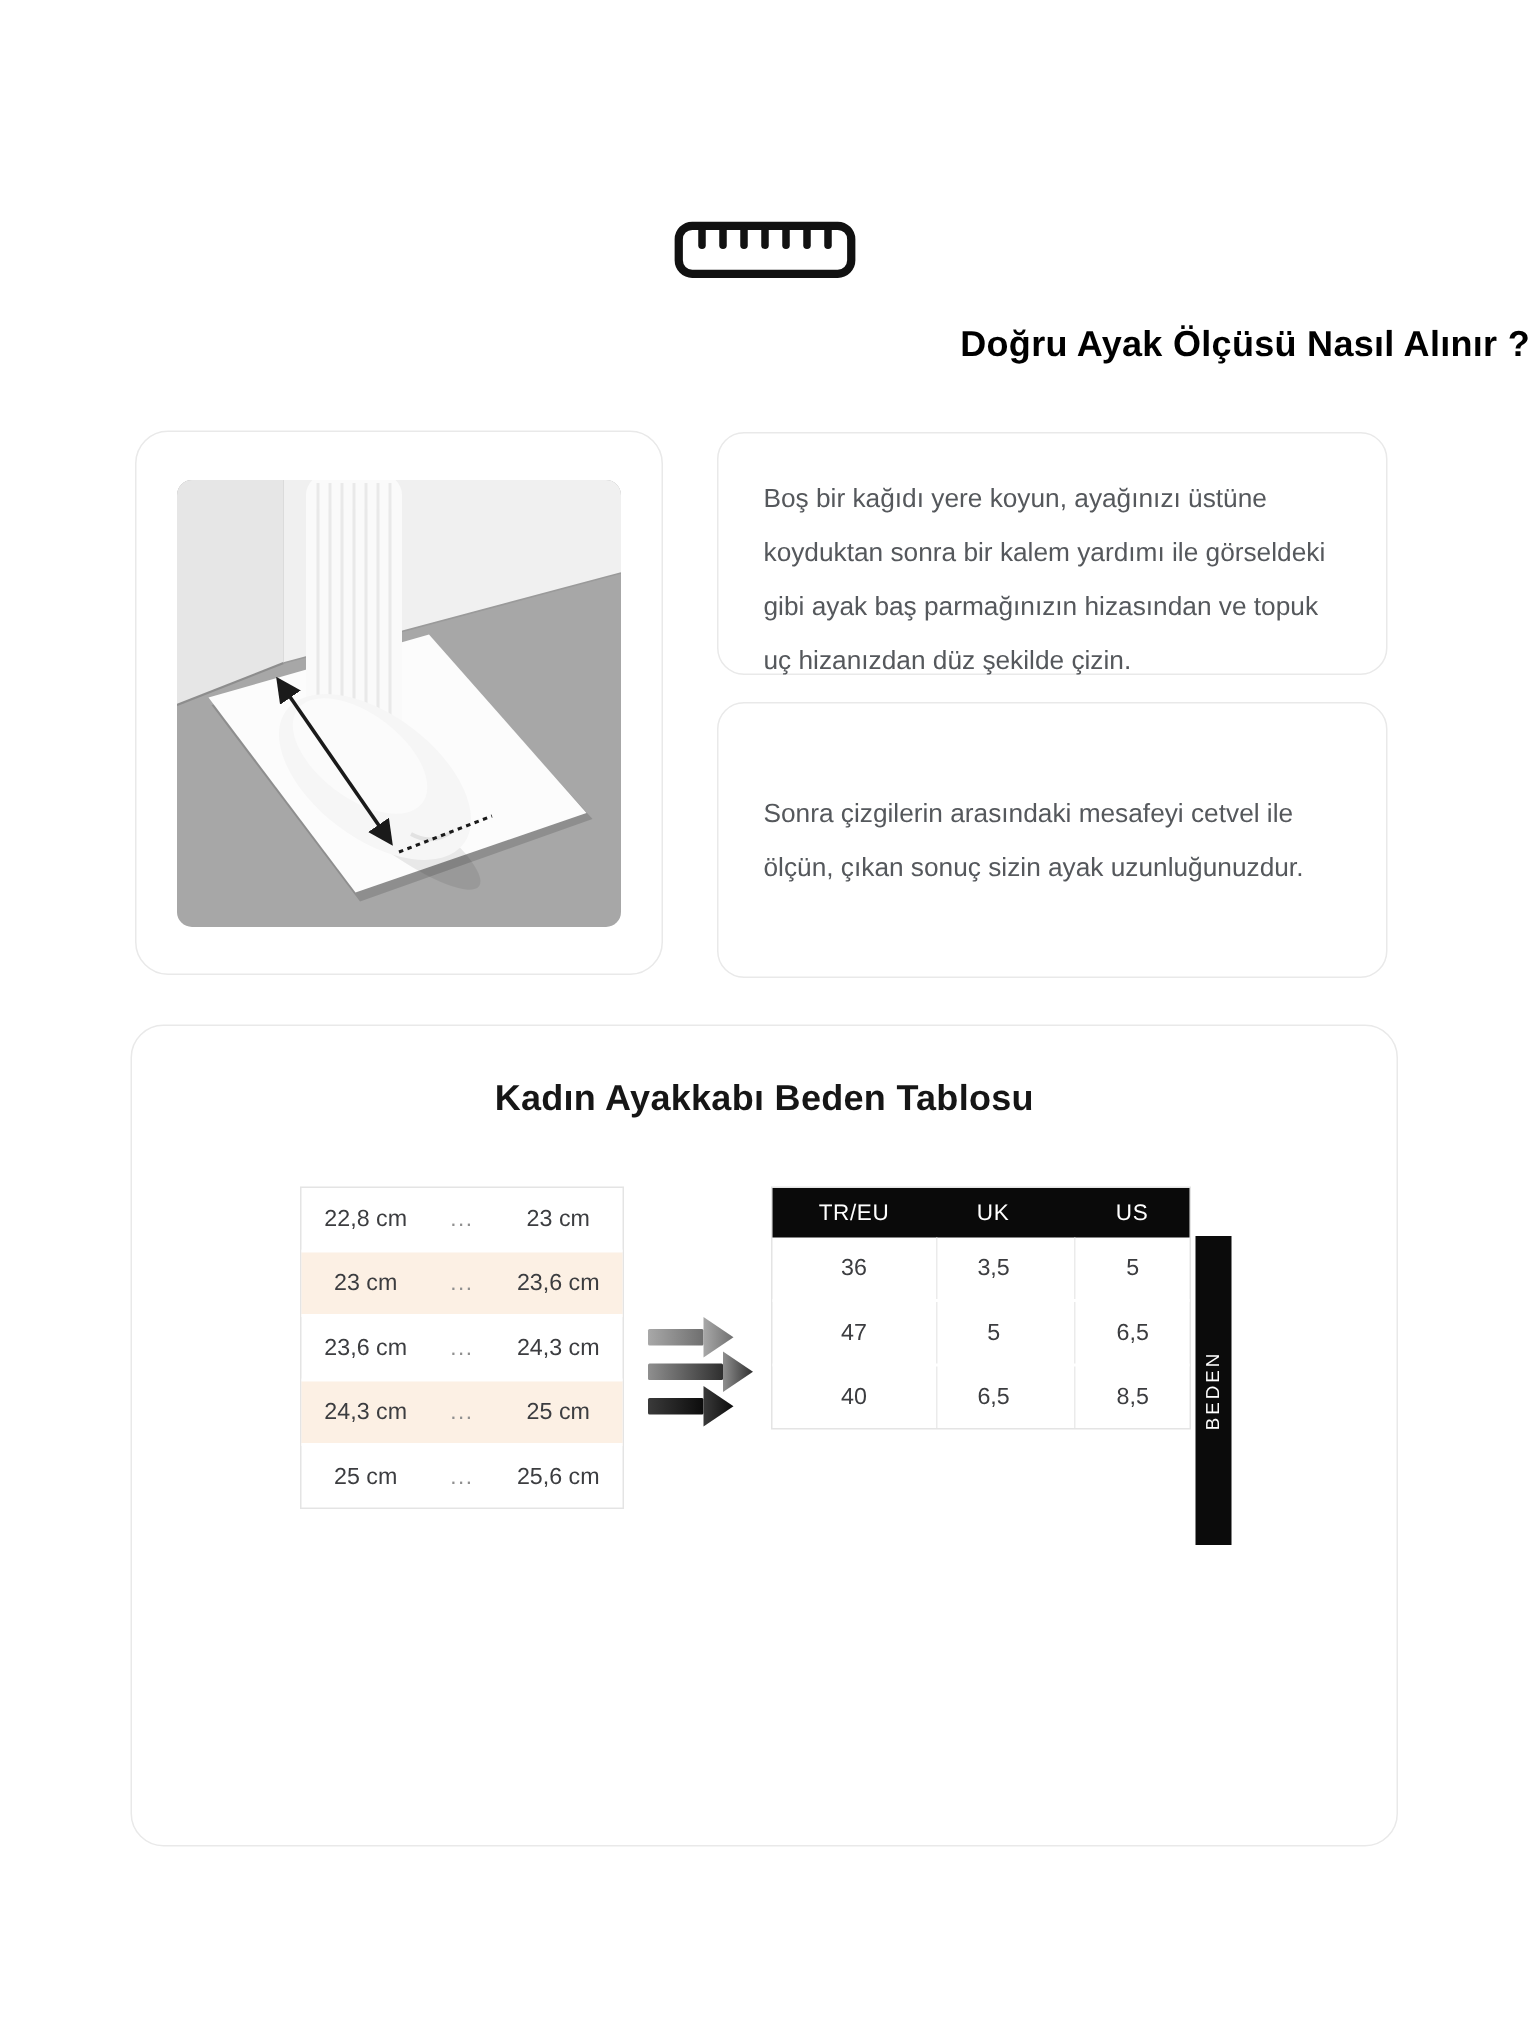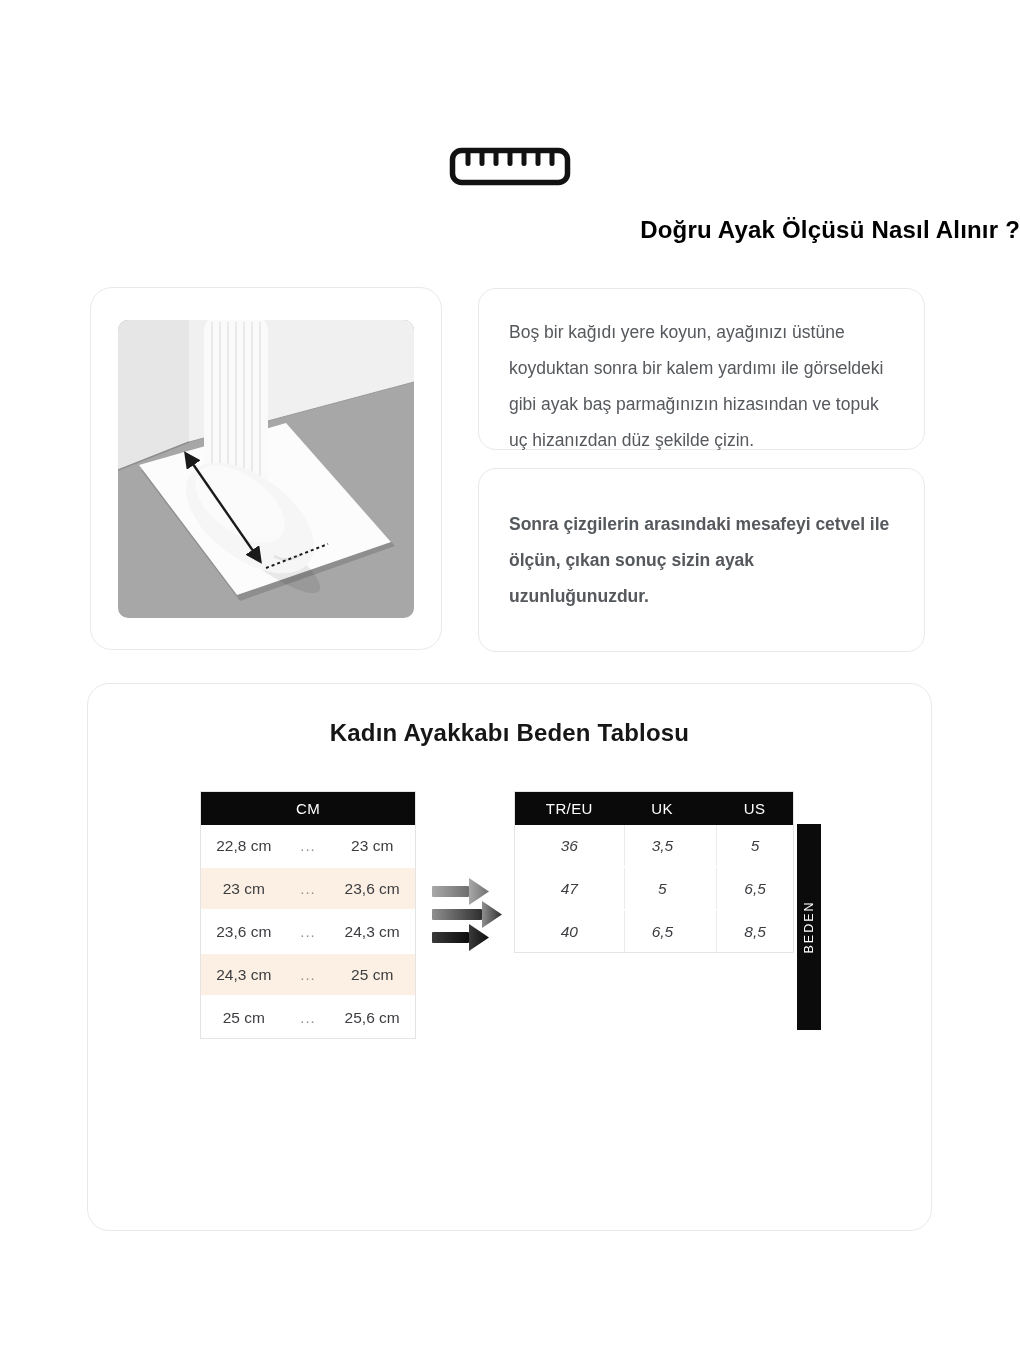--- a/index.html
+++ b/index.html
@@ -21,21 +21,21 @@
   .card{background:#fff;border:1px solid #e9e9e9;border-radius:22px;box-sizing:border-box;padding-left:20px;}
   .photo-card{left:90px;top:287px;width:352px;height:363px;}
   .photo-card svg{position:absolute;left:27px;top:32px;border-radius:10px;}
 
   .note-box{
     left:478px;width:447px;border:1px solid #e9e9e9;border-radius:18px;
     box-sizing:border-box;padding:25px 30px;background:#fff;
     font-size:17.5px;line-height:36px;color:#55585c;
   }
   .note-box.first{top:288px;height:162px;}
-  .note-box.second{top:468px;height:184px;display:flex;align-items:center;font-weight:bold;}
+  .note-box.second{top:468px;height:184px;display:flex;align-items:center;}
   .note-box p{margin:0;}
 
   
   .size-card{left:87px;top:683px;width:845px;height:548px;}
   .size-card-title{
     position:absolute;left:0;right:0;top:35px;text-align:center;
     font-size:24px;font-weight:700;color:#161616;letter-spacing:.2px;
   }
 
   .tbl{position:absolute;border:1px solid #e4e4e4;box-sizing:border-box;background:#fff;}
@@ -50,21 +50,21 @@
 
   .cm-table{left:112px;top:107px;width:216px;}
   .cm-table .tbl-header{justify-content:center;}
   .cm-cell-min,.cm-cell-max{width:40%;text-align:center;}
   .cm-cell-dots{width:20%;text-align:center;color:#8f8f8f;font-size:15px;letter-spacing:1px;}
 
   .size-table{left:426px;top:107px;width:280px;}
   .size-col{width:33.333%;text-align:center;box-sizing:border-box;margin-left:16px;}
   .tbl-row .size-col + .size-col{border-left:1px solid #ebebeb;align-self:stretch;
     display:flex;align-items:center;justify-content:center;}
-  .tbl-row .size-col{align-self:stretch;display:flex;align-items:center;justify-content:center;font-style:italic;}
+  .tbl-row .size-col{align-self:stretch;display:flex;align-items:center;justify-content:center;}
 
   .arrows{left:343px;top:192px;}
 
   .beden-bar{
     left:709px;top:140px;width:24px;height:206px;background:#0b0b0b;
     display:flex;align-items:center;justify-content:center;overflow:hidden;
   }
   .beden-bar span{
     color:#ffffff;font-size:12.5px;font-weight:500;letter-spacing:2px;
     transform:rotate(-90deg);white-space:nowrap;
@@ -134,21 +134,20 @@
   <p>Boş bir kağıdı yere koyun, ayağınızı üstüne koyduktan sonra bir kalem yardımı ile görseldeki gibi ayak baş parmağınızın hizasından ve topuk uç hizanızdan düz şekilde çizin.</p>
 </div>
 <div class="abs note-box second">
   <p>Sonra çizgilerin arasındaki mesafeyi cetvel ile ölçün, çıkan sonuç sizin ayak uzunluğunuzdur.</p>
 </div>
 
 <div class="abs card size-card">
   <div class="size-card-title">Kadın Ayakkabı Beden Tablosu</div>
 
   <div class="tbl cm-table">
-    <div class="tbl-header">CM</div>
 
     <div class="tbl-row">
       <div class="cm-cell-min">22,8 cm</div>
       <div class="cm-cell-dots">...</div>
       <div class="cm-cell-max">23 cm</div>
     </div>
     <div class="tbl-row alt">
       <div class="cm-cell-min">23 cm</div>
       <div class="cm-cell-dots">...</div>
       <div class="cm-cell-max">23,6 cm</div>

